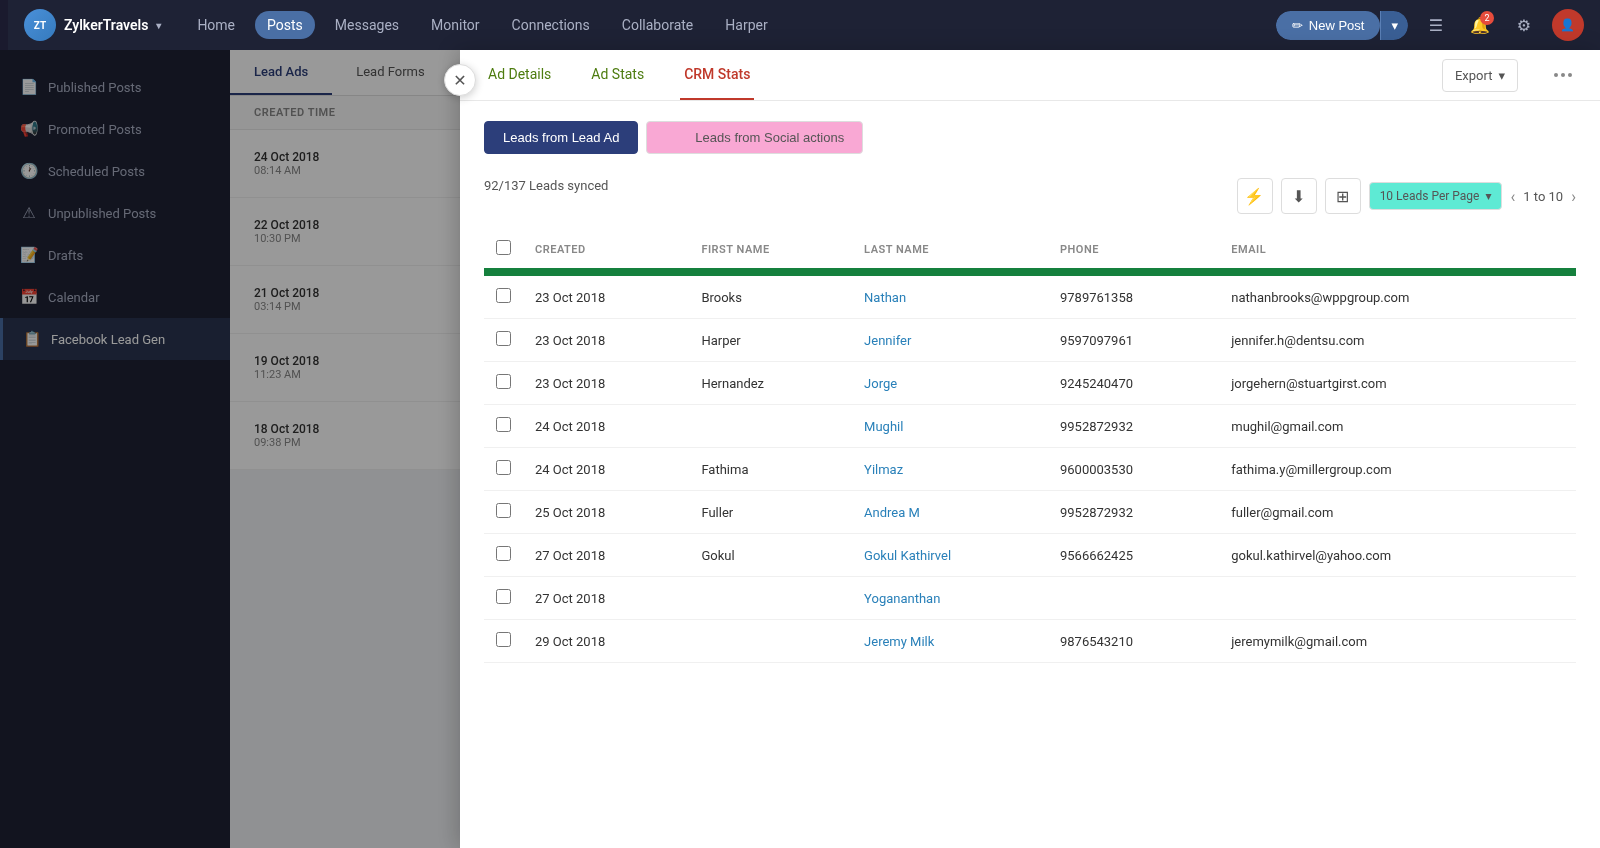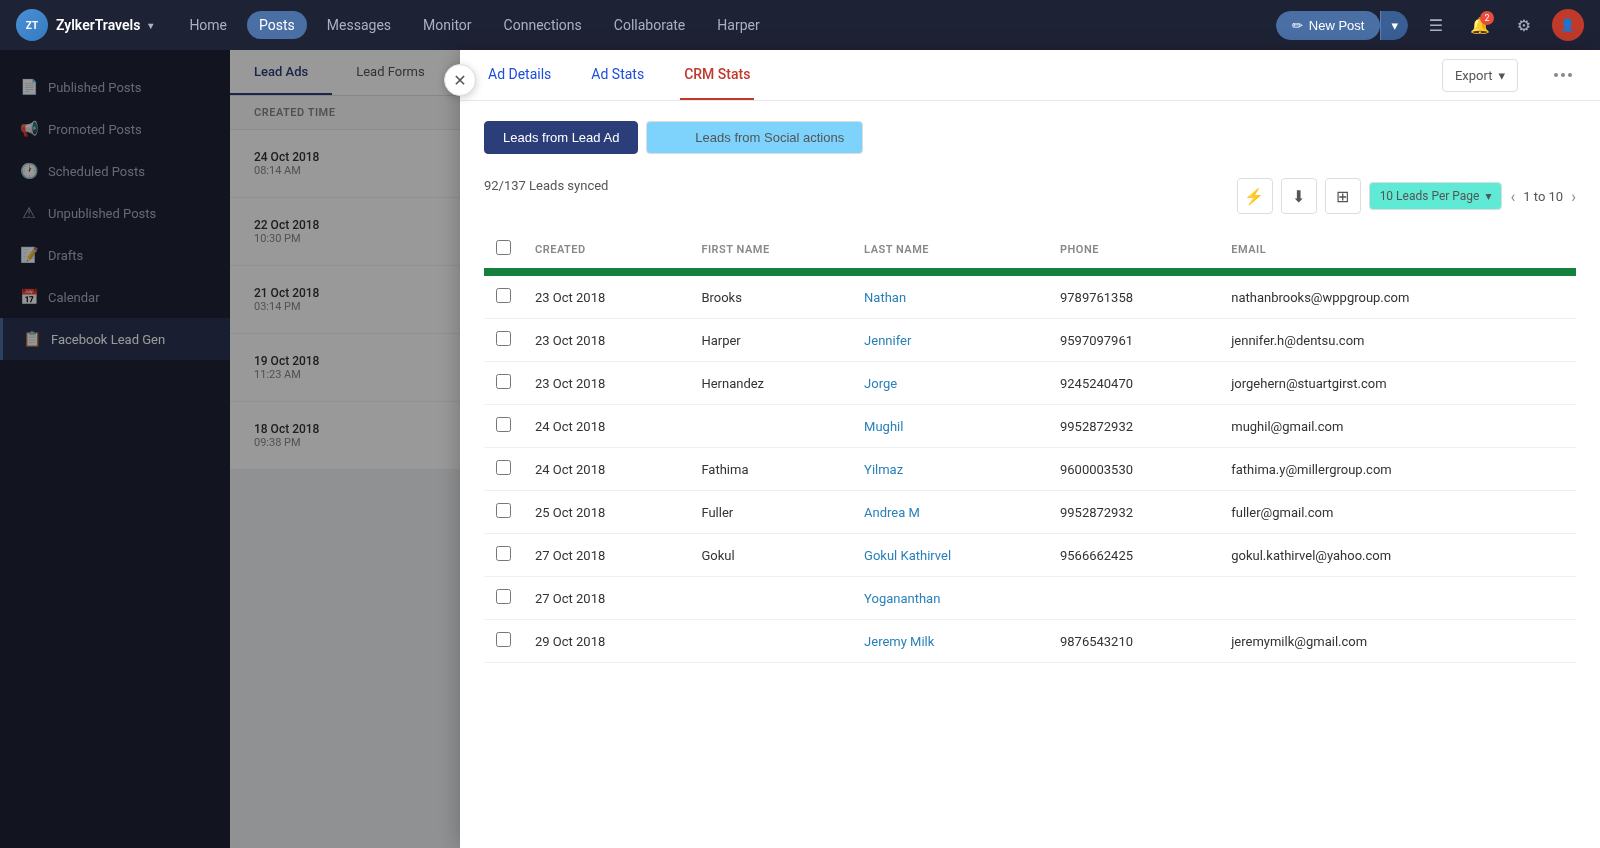--- a/index.html
+++ b/index.html
@@ -6,21 +6,21 @@
     body { font-family: -apple-system, BlinkMacSystemFont, 'Segoe UI', Roboto, sans-serif; background: #1a1a2e; overflow: hidden; }
 
     
     .top-nav {
       background: #1e2235;
       height: 50px;
       display: flex;
       align-items: center;
       padding: 0 16px;
       gap: 8px;
-      position: fixed; top: 0; left: 0; right: 0; z-index: 100;
+      position: fixed; top: 0; left: 8px; right: 0; z-index: 100;
     }
     .brand { display: flex; align-items: center; gap: 8px; color: white; font-size: 14px; font-weight: 600; margin-right: 16px; cursor: pointer; }
     .brand-logo { width: 32px; height: 32px; border-radius: 50%; background: linear-gradient(135deg, #4a90d9, #357abd); display: flex; align-items: center; justify-content: center; font-size: 10px; color: white; font-weight: bold; }
     .nav-item { color: #aab0c4; font-size: 14px; padding: 6px 12px; border-radius: 4px; cursor: pointer; text-decoration: none; }
     .nav-item.active { background: #4a6fa5; color: white; border-radius: 20px; }
     .nav-right { margin-left: auto; display: flex; align-items: center; gap: 12px; }
     .new-post-btn { background: #4a6fa5; color: white; border: none; padding: 7px 16px; border-radius: 20px; font-size: 13px; cursor: pointer; display: flex; align-items: center; gap: 6px; }
     .new-post-btn-arrow { background: #3a5f95; padding: 7px 10px; border-radius: 0 20px 20px 0; border: none; color: white; cursor: pointer; border-left: 1px solid #5a7fb5; }
     .icon-btn { width: 32px; height: 32px; display: flex; align-items: center; justify-content: center; color: #aab0c4; cursor: pointer; position: relative; }
     .badge { position: absolute; top: 2px; right: 2px; background: #e74c3c; color: white; font-size: 9px; border-radius: 50%; width: 14px; height: 14px; display: flex; align-items: center; justify-content: center; }
@@ -60,32 +60,32 @@
     .overlay { position: fixed; top: 50px; left: 0; right: 0; bottom: 0; background: rgba(0,0,0,0.4); z-index: 200; }
     .modal { position: fixed; top: 50px; left: 460px; right: 0; bottom: 0; background: white; z-index: 201; display: flex; flex-direction: column; box-shadow: -4px 0 20px rgba(0,0,0,0.2); }
 
     
     .close-btn { position: absolute; top: 14px; left: -16px; width: 32px; height: 32px; background: white; border-radius: 50%; display: flex; align-items: center; justify-content: center; cursor: pointer; box-shadow: 0 2px 8px rgba(0,0,0,0.2); font-size: 16px; color: #555; z-index: 202; border: 1px solid #ddd; }
 
     
     .modal-header { display: flex; align-items: center; padding: 0 24px; border-bottom: 1px solid #e8e8e8; gap: 32px; }
     .modal-tab { padding: 16px 4px; font-size: 14px; color: #888; cursor: pointer; border-bottom: 2px solid transparent; }
     .modal-tab.active { color: #c0392b; border-bottom-color: #c0392b; font-weight: 500; }
-    .modal-tab-link { color: #1d4ed8; }
+    .modal-tab-link { color: #4d7c0f; }
     .modal-header-right { margin-left: auto; }
     .export-btn { display: flex; align-items: center; gap: 6px; color: #555; font-size: 13px; cursor: pointer; padding: 8px 12px; border: 1px solid #ddd; border-radius: 4px; }
 
     
     .modal-body { flex: 1; overflow-y: auto; padding: 20px 24px; }
 
     
     .source-tabs { display: flex; gap: 8px; margin-bottom: 24px; }
     .source-tab { padding: 8px 18px; border-radius: 4px; font-size: 13px; cursor: pointer; border: 1px solid #ddd; }
     .source-tab.active { background: #2c3e7a; color: white; border-color: #2c3e7a; }
-    .source-tab:not(.active) { background: #7dd3fc; color: #555; padding-left: 48px; }
+    .source-tab:not(.active) { background: #f9a8d4; color: #555; padding-left: 48px; }
 
     
     .stats-bar { display: flex; align-items: flex-start; margin-bottom: 16px; gap: 28px; }
     .leads-count { font-size: 13px; color: #555; }
     .toolbar-right { margin-left: auto; display: flex; align-items: center; gap: 8px; }
     .toolbar-btn { width: 36px; height: 36px; border: 1px solid #ddd; border-radius: 4px; display: flex; align-items: center; justify-content: center; cursor: pointer; color: #555; background: white; }
     .per-page-select { display: flex; align-items: center; border: 1px solid #ddd; border-radius: 4px; padding: 6px 10px; font-size: 12px; color: #555; cursor: pointer; gap: 6px; background: #5eead4; }
     .pagination { display: flex; align-items: center; gap: 8px; font-size: 13px; color: #555; }
     .page-arrow { cursor: pointer; color: #888; font-size: 16px; }
 

